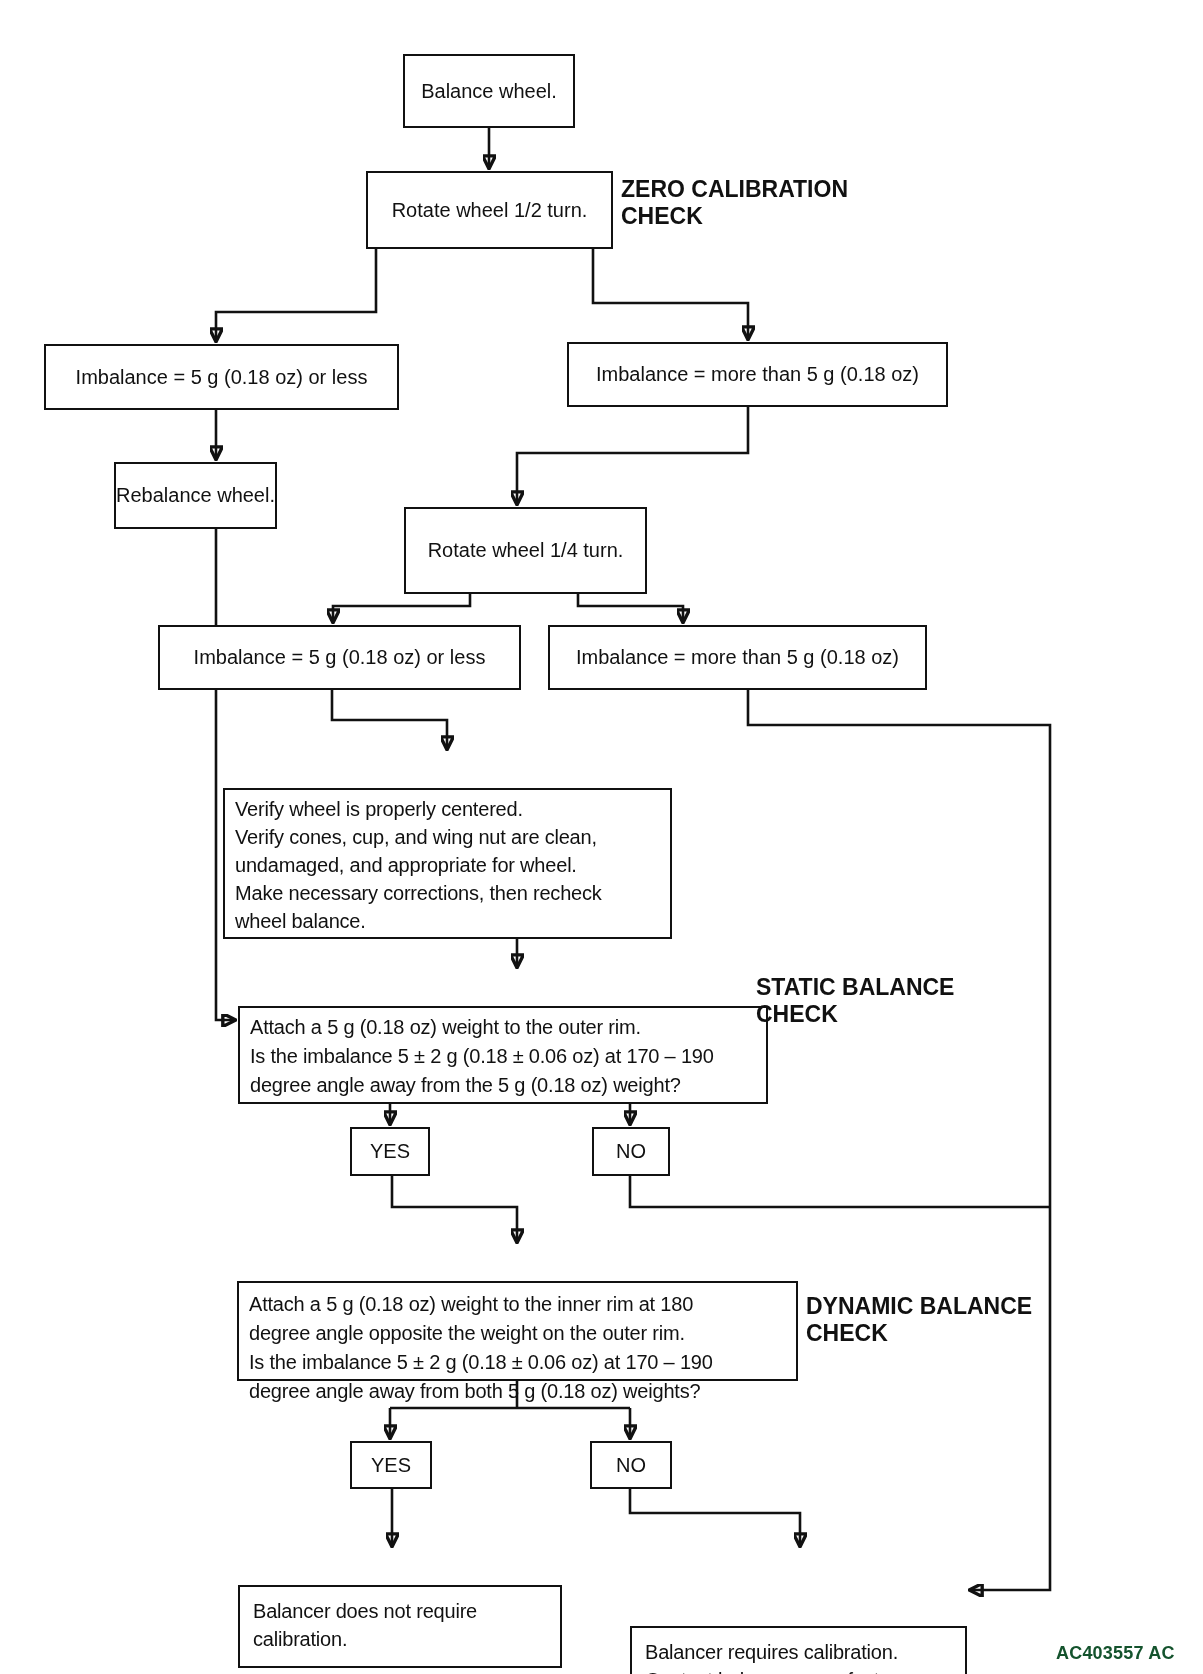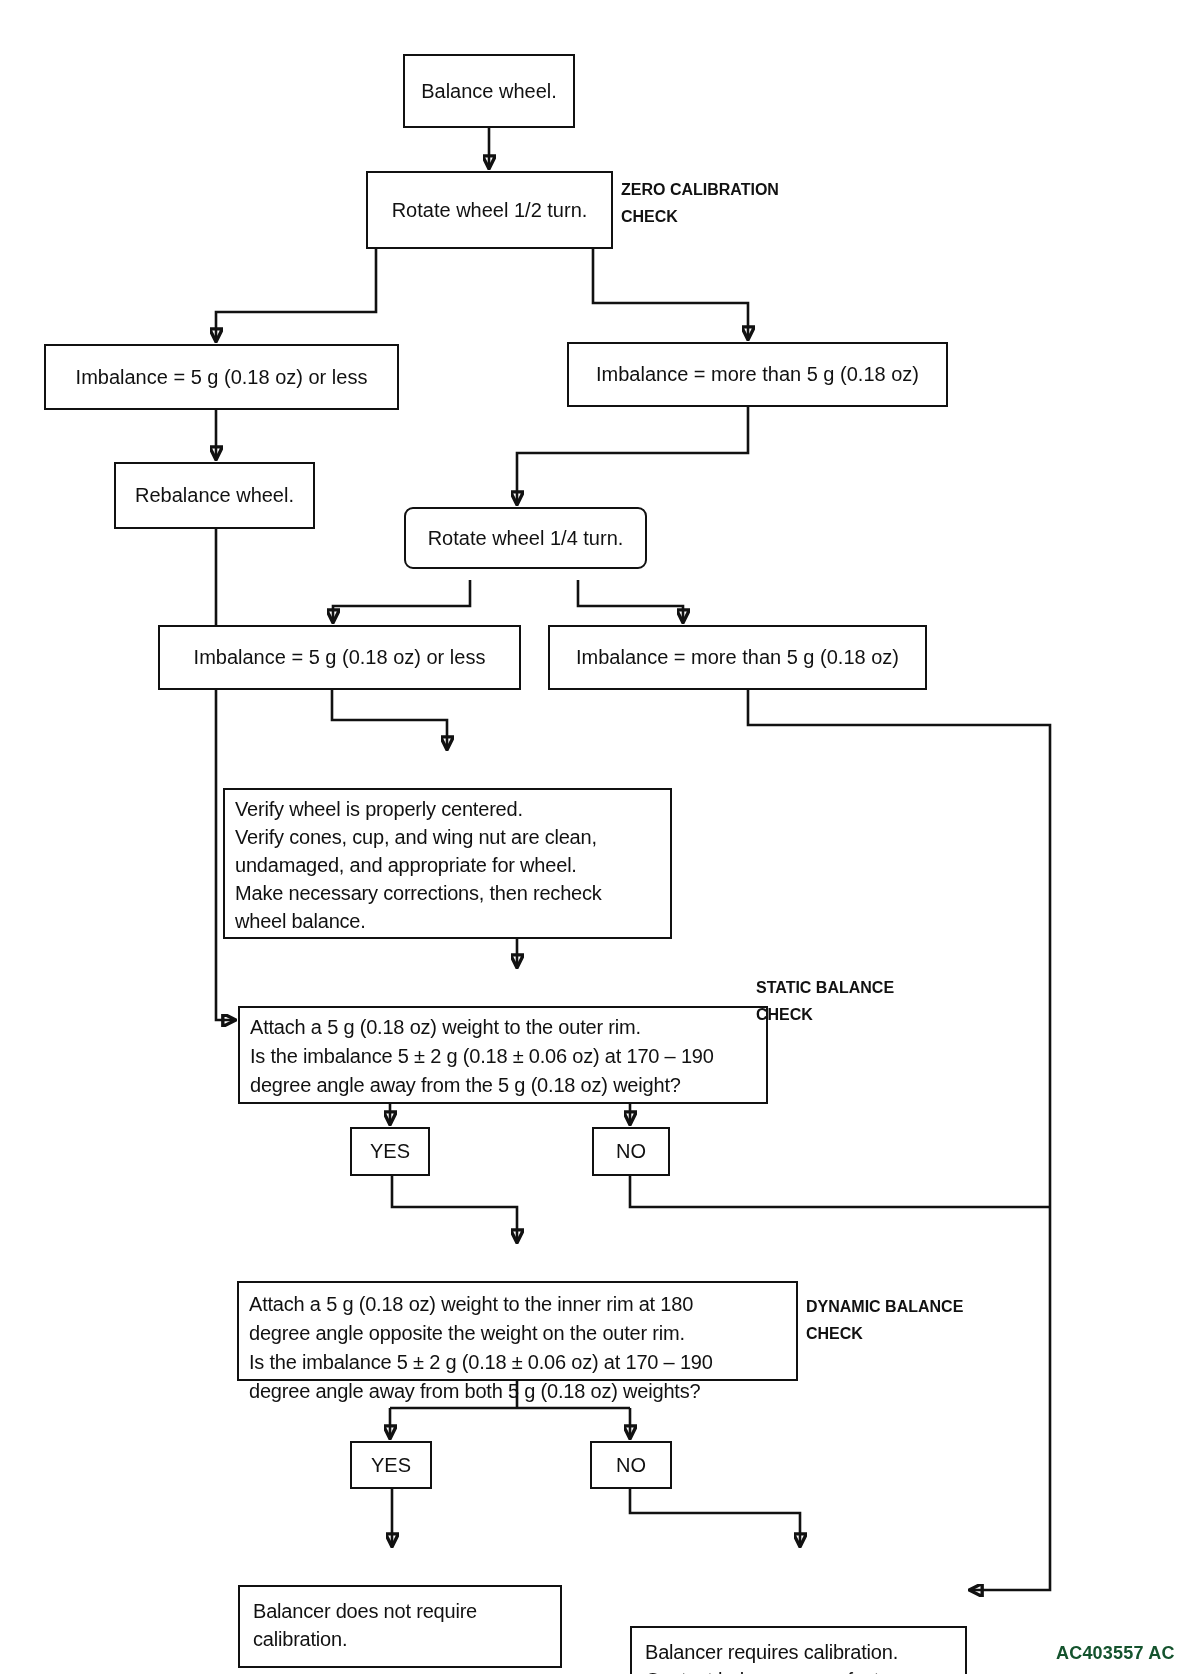--- a/index.html
+++ b/index.html
@@ -42,21 +42,21 @@
   .node.para{
     white-space:pre;
     line-height:29px;
     padding:5px 10px 0 10px;
     letter-spacing:-0.2px;
     margin-top:36px;
   }
   .section-label{
     position:absolute;
     font-weight:bold;
-    font-size:16px;
+    font-size:23px;
     line-height:27px;
     white-space:pre-line;
     color:#111111;
   }
   .figure-code{
     position:absolute;
     left:1056px;
     top:1643px;
     font-weight:bold;
     font-size:18px;
@@ -103,23 +103,23 @@
   </svg>
 
   <div class="node center" style="left:403px;top:54px;width:172px;height:74px;">Balance wheel.</div>
 
   <div class="node center" style="left:366px;top:171px;width:247px;height:78px;">Rotate wheel 1/2 turn.</div>
 
   <div class="node center" style="left:44px;top:344px;width:355px;height:66px;">Imbalance = 5 g (0.18 oz) or less</div>
 
   <div class="node center" style="left:567px;top:342px;width:381px;height:65px;">Imbalance = more than 5 g (0.18 oz)</div>
 
-  <div class="node center" style="left:114px;top:462px;width:201px;height:67px;">Rebalance wheel.</div>
+  <div class="node center" style="left:114px;top:462px;width:163px;height:67px;">Rebalance wheel.</div>
 
-  <div class="node center" style="left:404px;top:507px;width:243px;height:62px;border-radius:9px;">Rotate wheel 1/4 turn.</div>
+  <div class="node center" style="left:404px;top:507px;width:243px;height:87px;">Rotate wheel 1/4 turn.</div>
 
   <div class="node center" style="left:158px;top:625px;width:363px;height:65px;">Imbalance = 5 g (0.18 oz) or less</div>
 
   <div class="node center" style="left:548px;top:625px;width:379px;height:65px;">Imbalance = more than 5 g (0.18 oz)</div>
 
   <div class="node para" style="left:223px;top:752px;width:449px;height:151px;line-height:28px;">Verify wheel is properly centered.
 Verify cones, cup, and wing nut are clean,
 undamaged, and appropriate for wheel.
 Make necessary corrections, then recheck
 wheel balance.</div>

